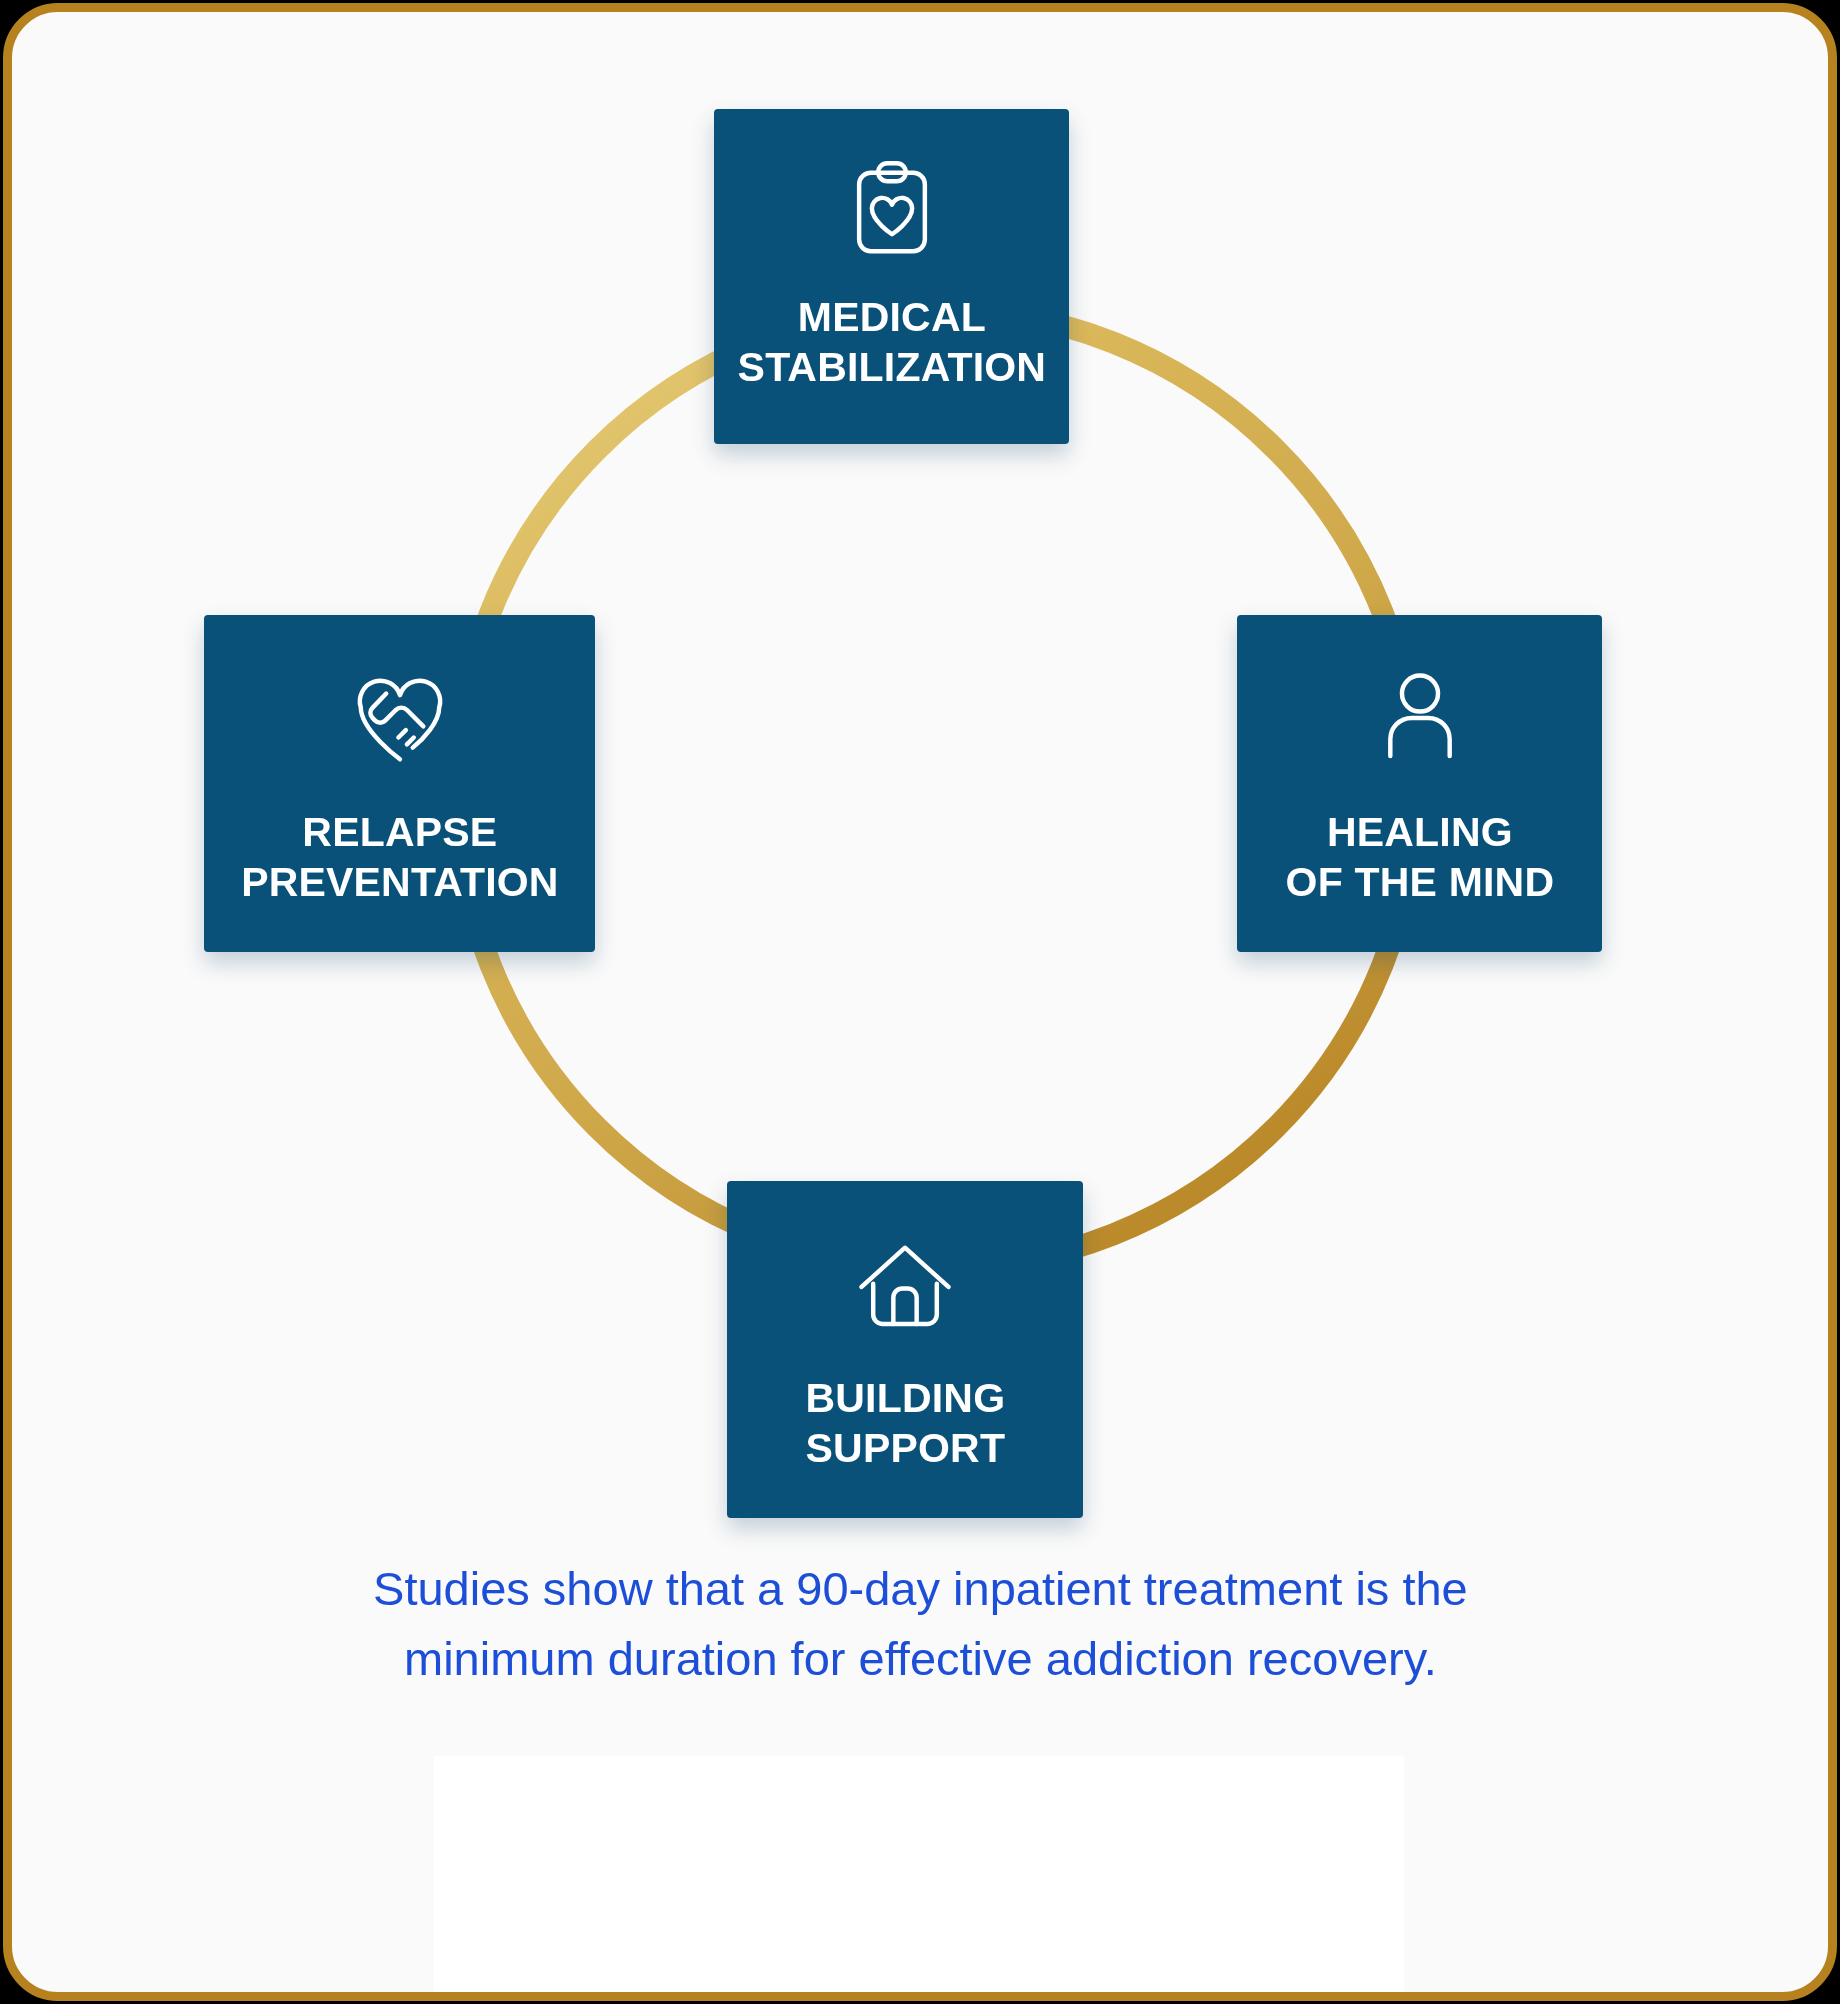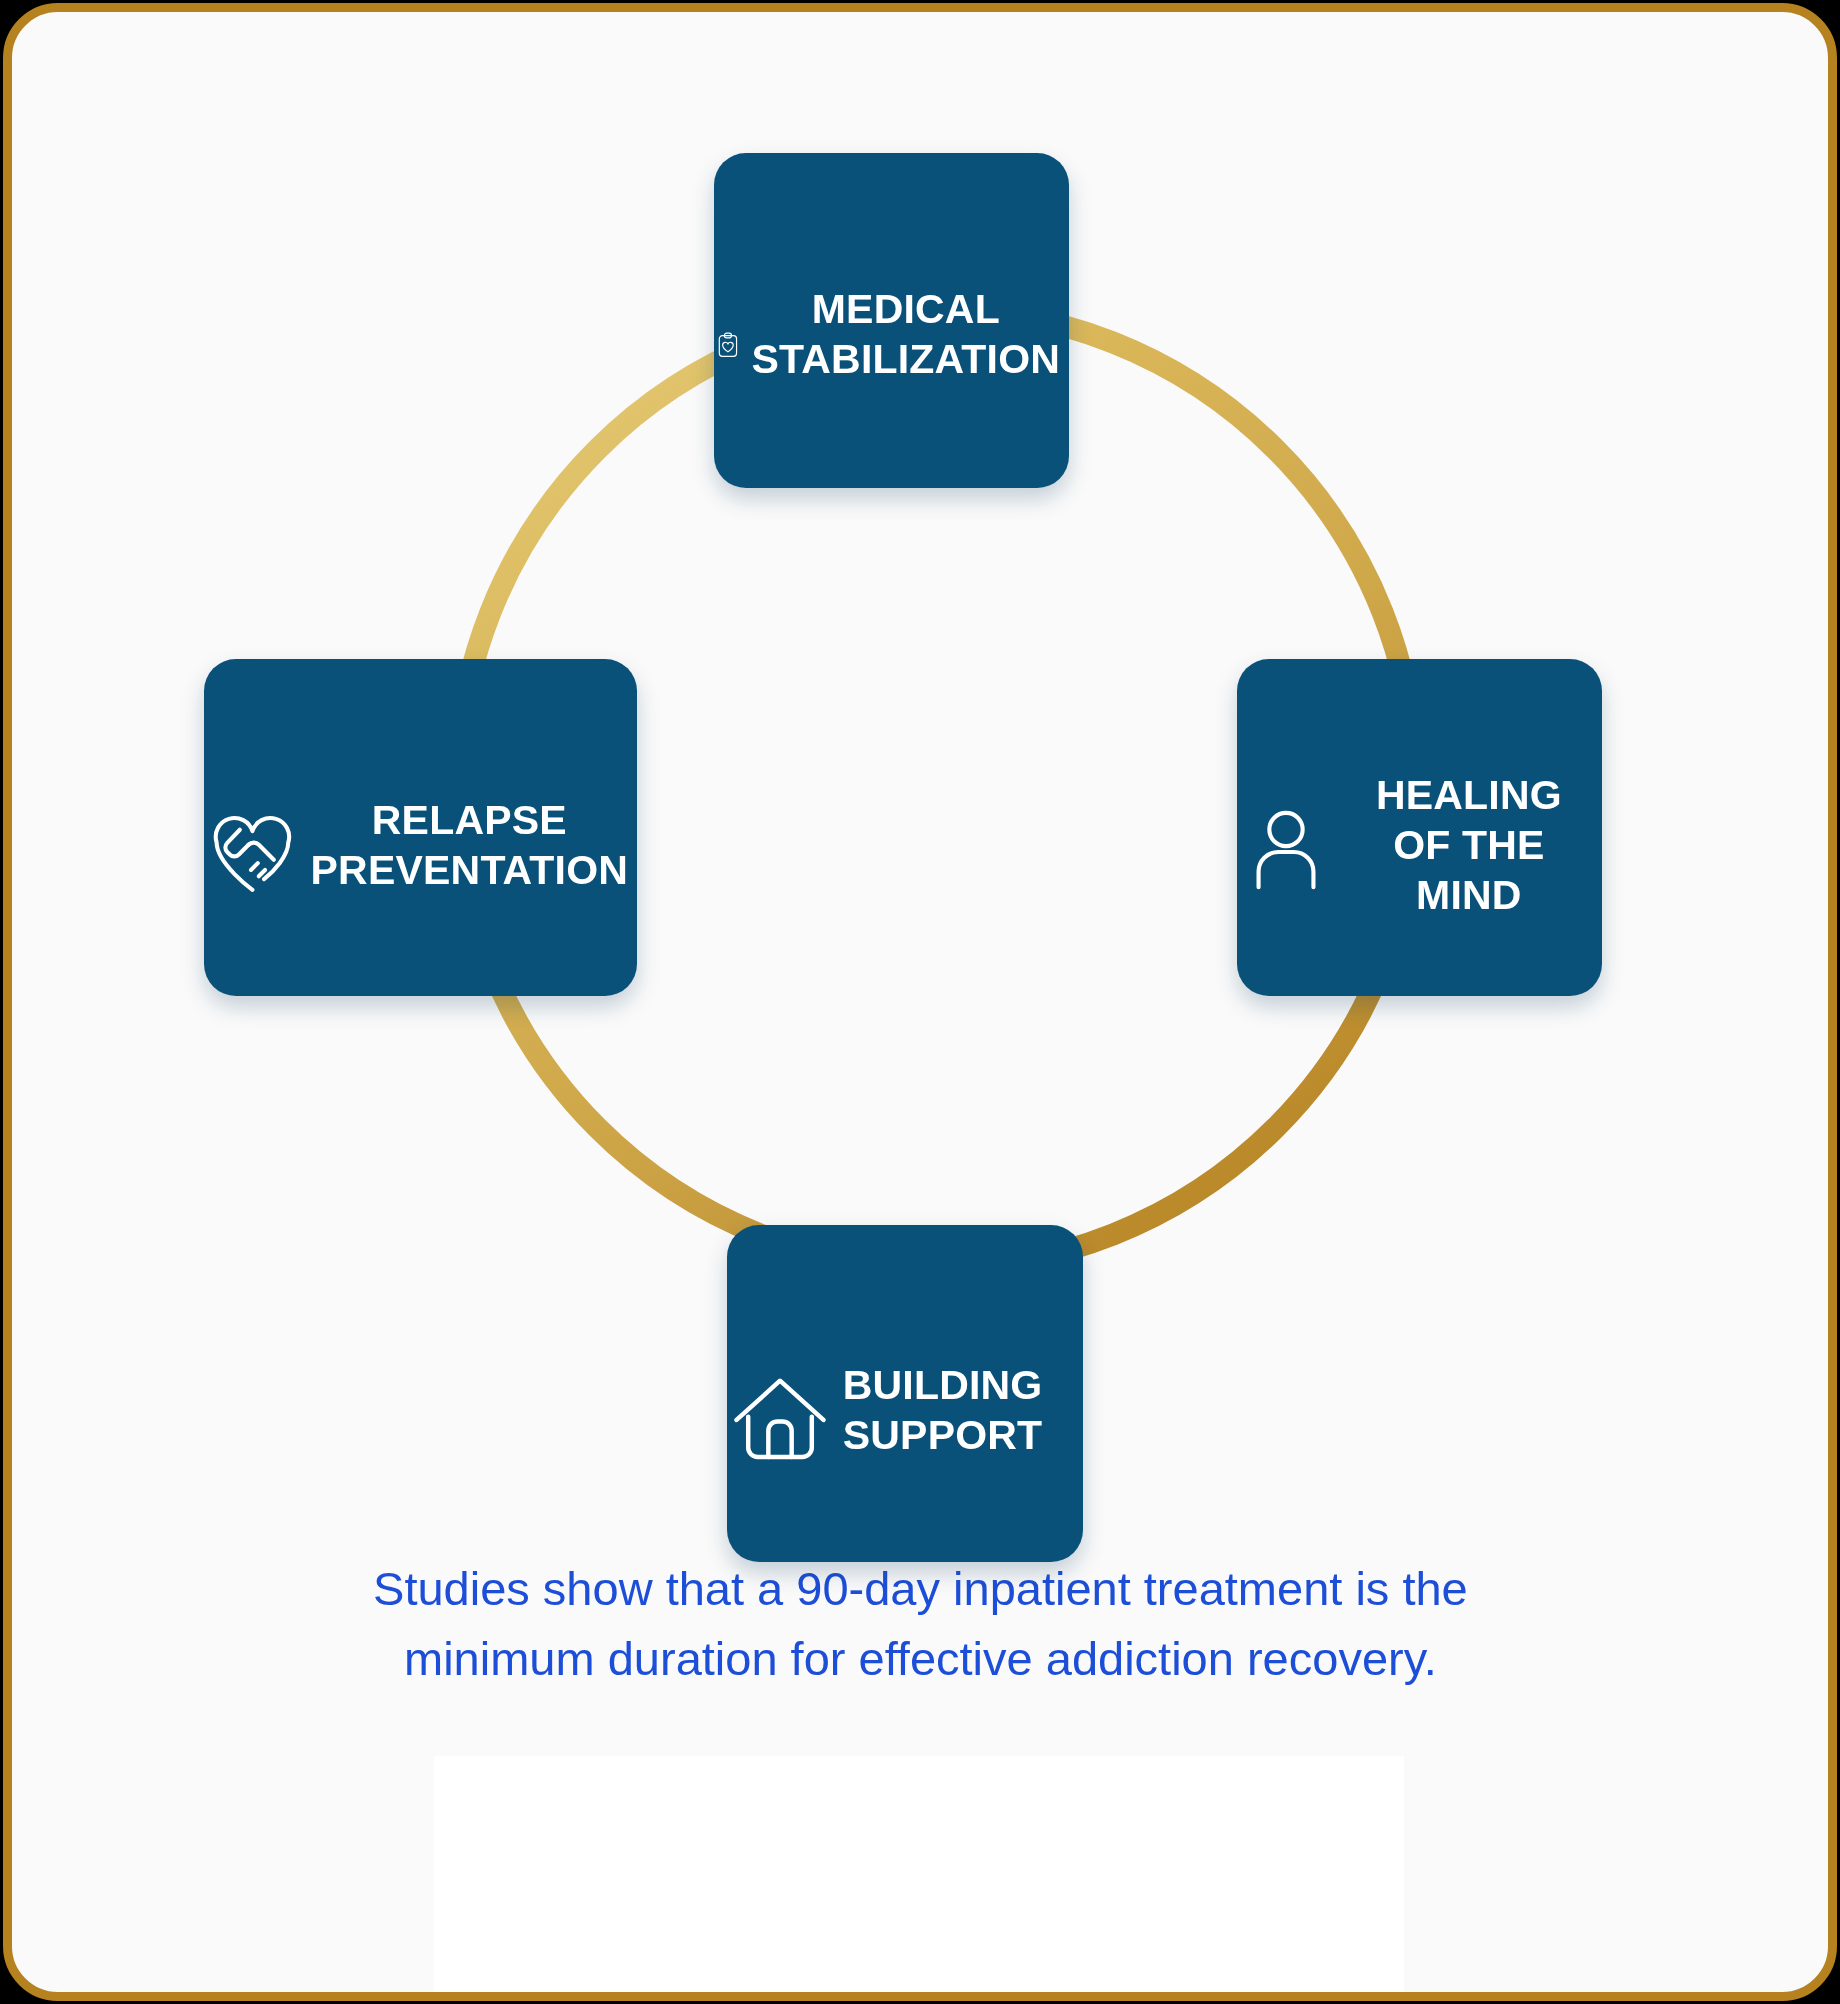--- a/index.html
+++ b/index.html
@@ -31,49 +31,48 @@
     width:983px; height:983px;
     z-index:1;
     pointer-events:none;
   }
   #ring-wrap svg { width:100%; height:100%; display:block; }
 
   
   .card {
     position:absolute;
     background:#0A5179;
-    border-radius:32px;
+    border-radius:4px;
     box-shadow:0 11px 22px rgba(10,60,95,0.22);
     display:flex;
-    flex-direction:row;
+    flex-direction:column;
     align-items:center;
     justify-content:flex-start;
     z-index:3;
-    margin-top:44px;
   }
   .card-icon {
     margin-top:50px;
     width:106px; height:106px;
     display:flex; align-items:center; justify-content:center;
   }
   .card-icon svg { width:100%; height:100%; display:block; }
   .card-label {
     margin-top:27px;
     color:#FFFFFF;
     font-size:41px;
     font-weight:bold;
     line-height:1.22;
     letter-spacing:0.2px;
     text-align:center;
     white-space:pre-line;
     padding:0 9.3px;
   }
 
   #card-top    { left:702px; top:97px;  width:355px;  height:335px; }
-  #card-left   { left:192px;  top:603px; width:433px;  height:337px; }
+  #card-left   { left:192px;  top:603px; width:391px;  height:337px; }
   #card-right  { left:1225px; top:603px; width:365px;  height:337px; }
   #card-bottom { left:715px; top:1169px; width:356px;  height:337px; }
 
   #card-left .card-icon, #card-right .card-icon { margin-top:51px; }
   #card-left .card-label, #card-right .card-label { margin-top:35px; }
   #card-bottom .card-icon { margin-top:54px; }
   #card-bottom .card-label { margin-top:32px; }
 
   
   #center-title {

